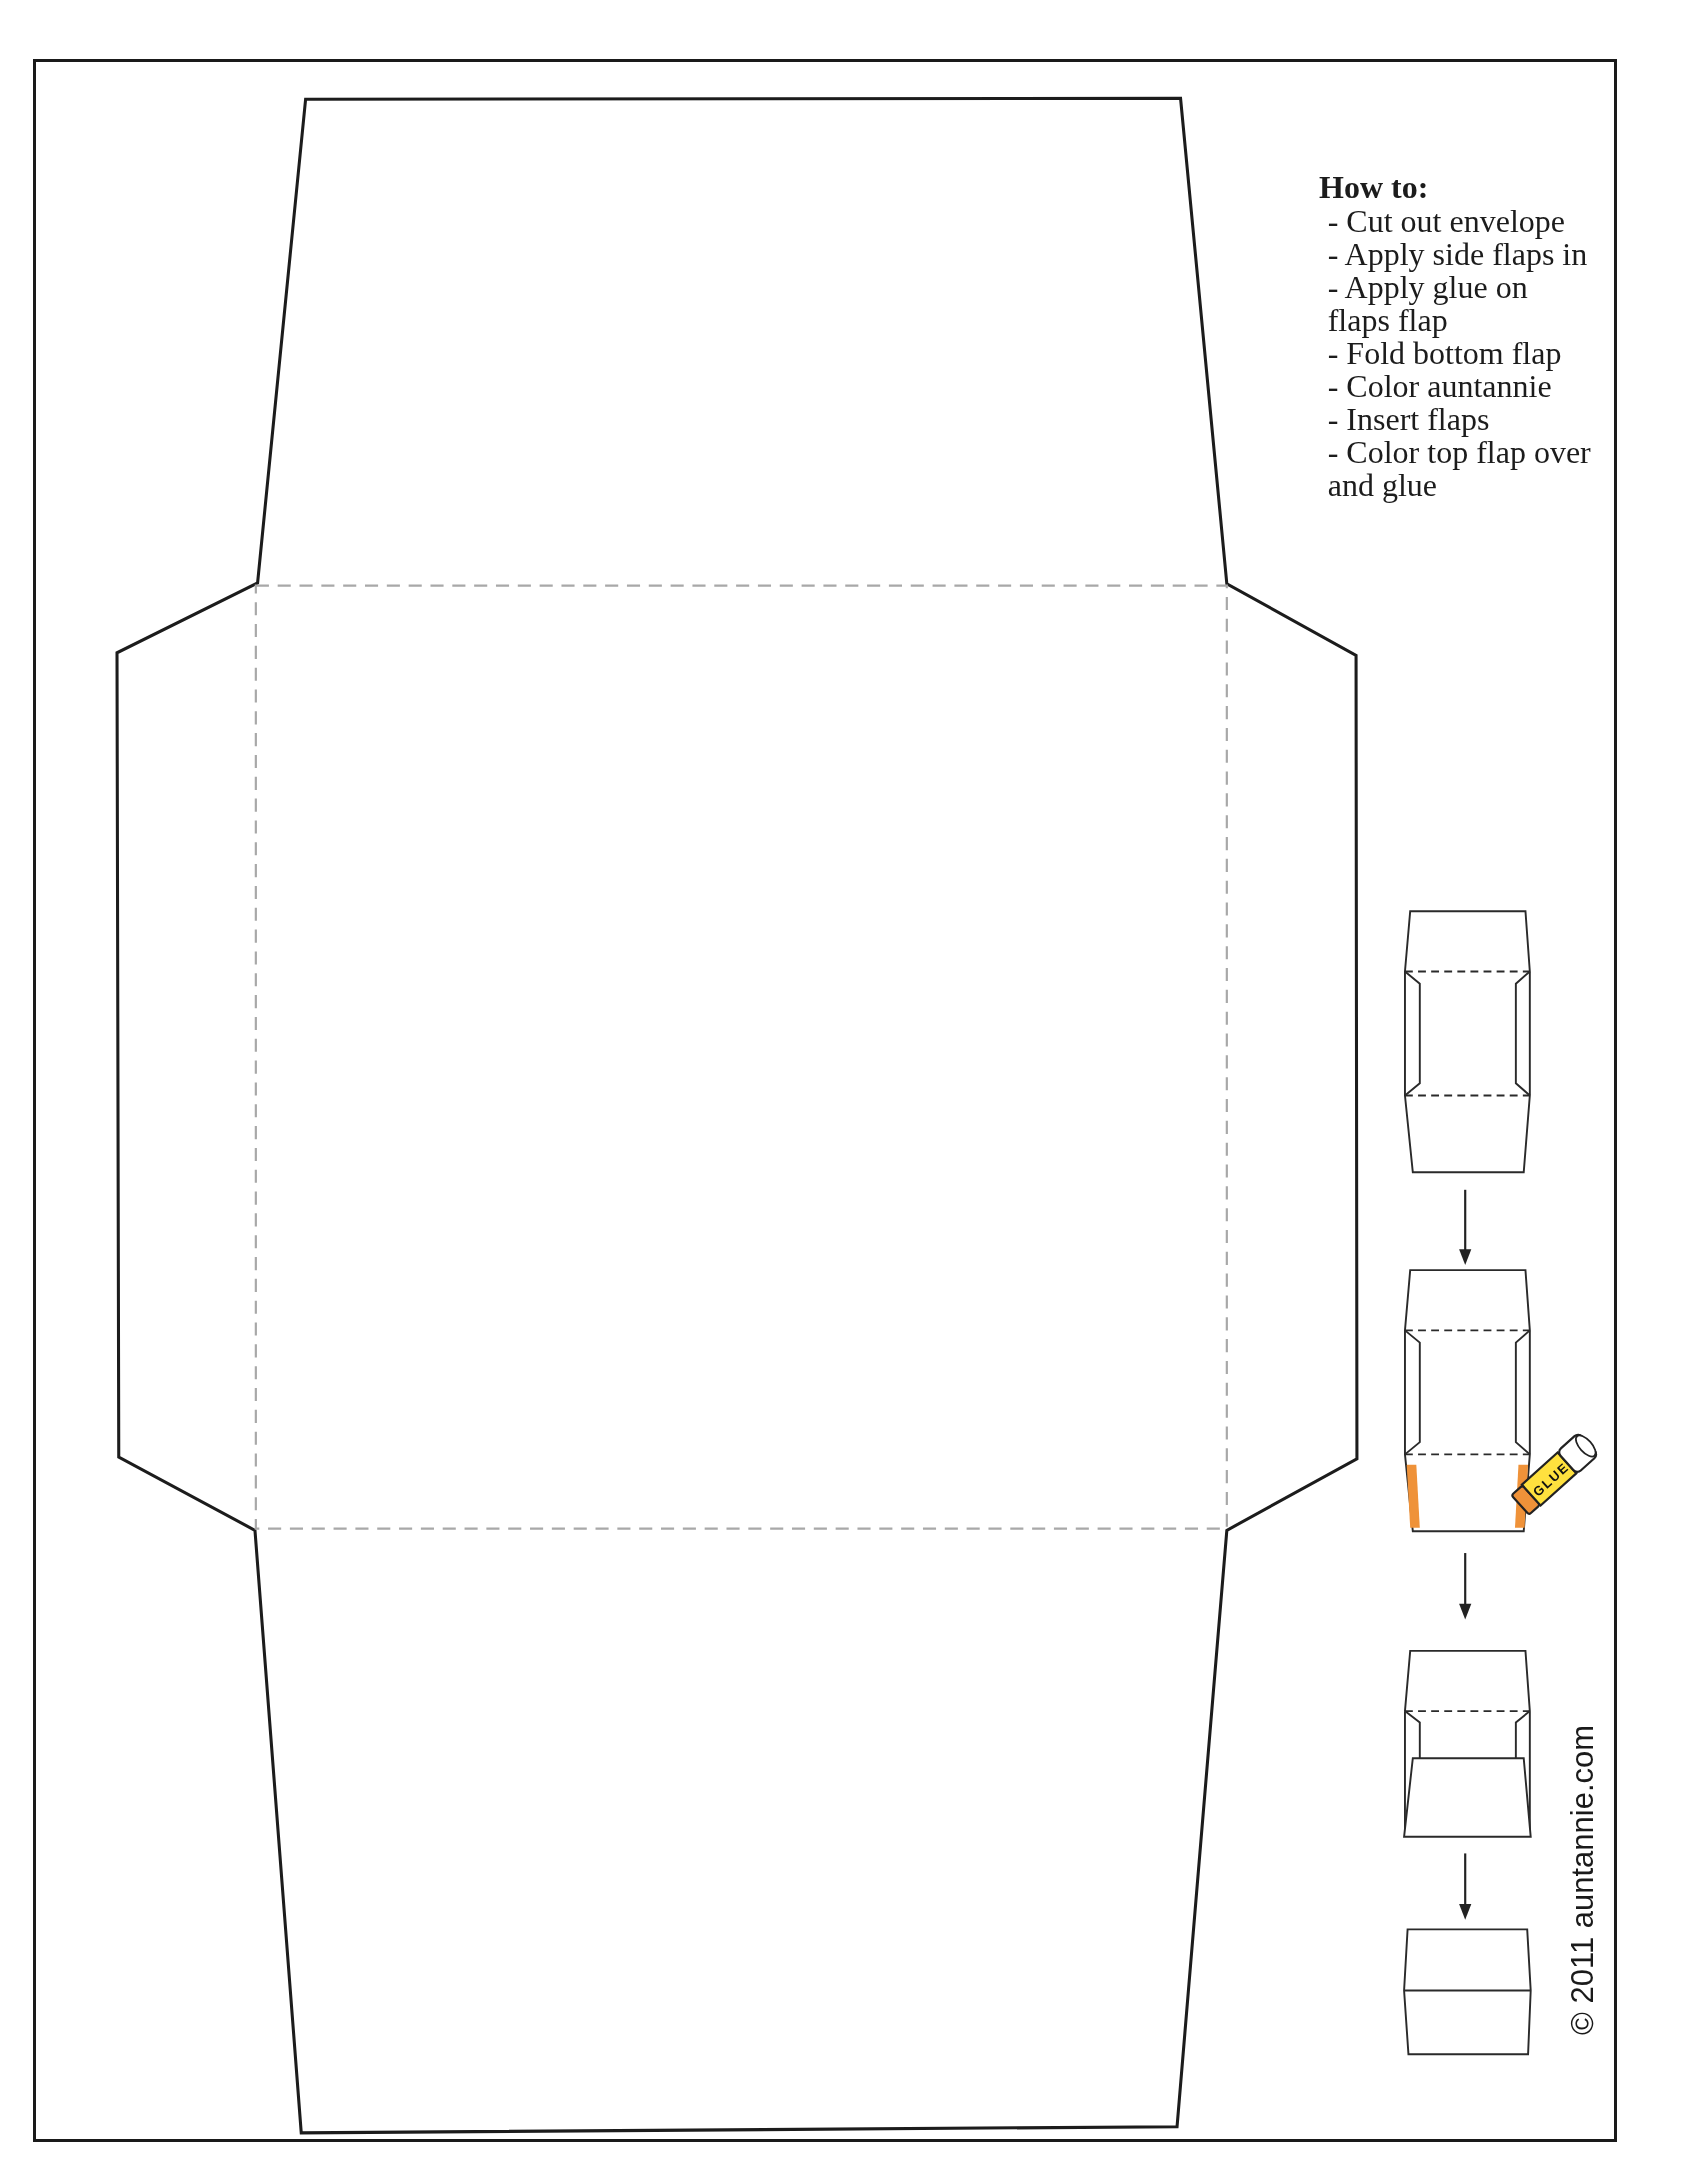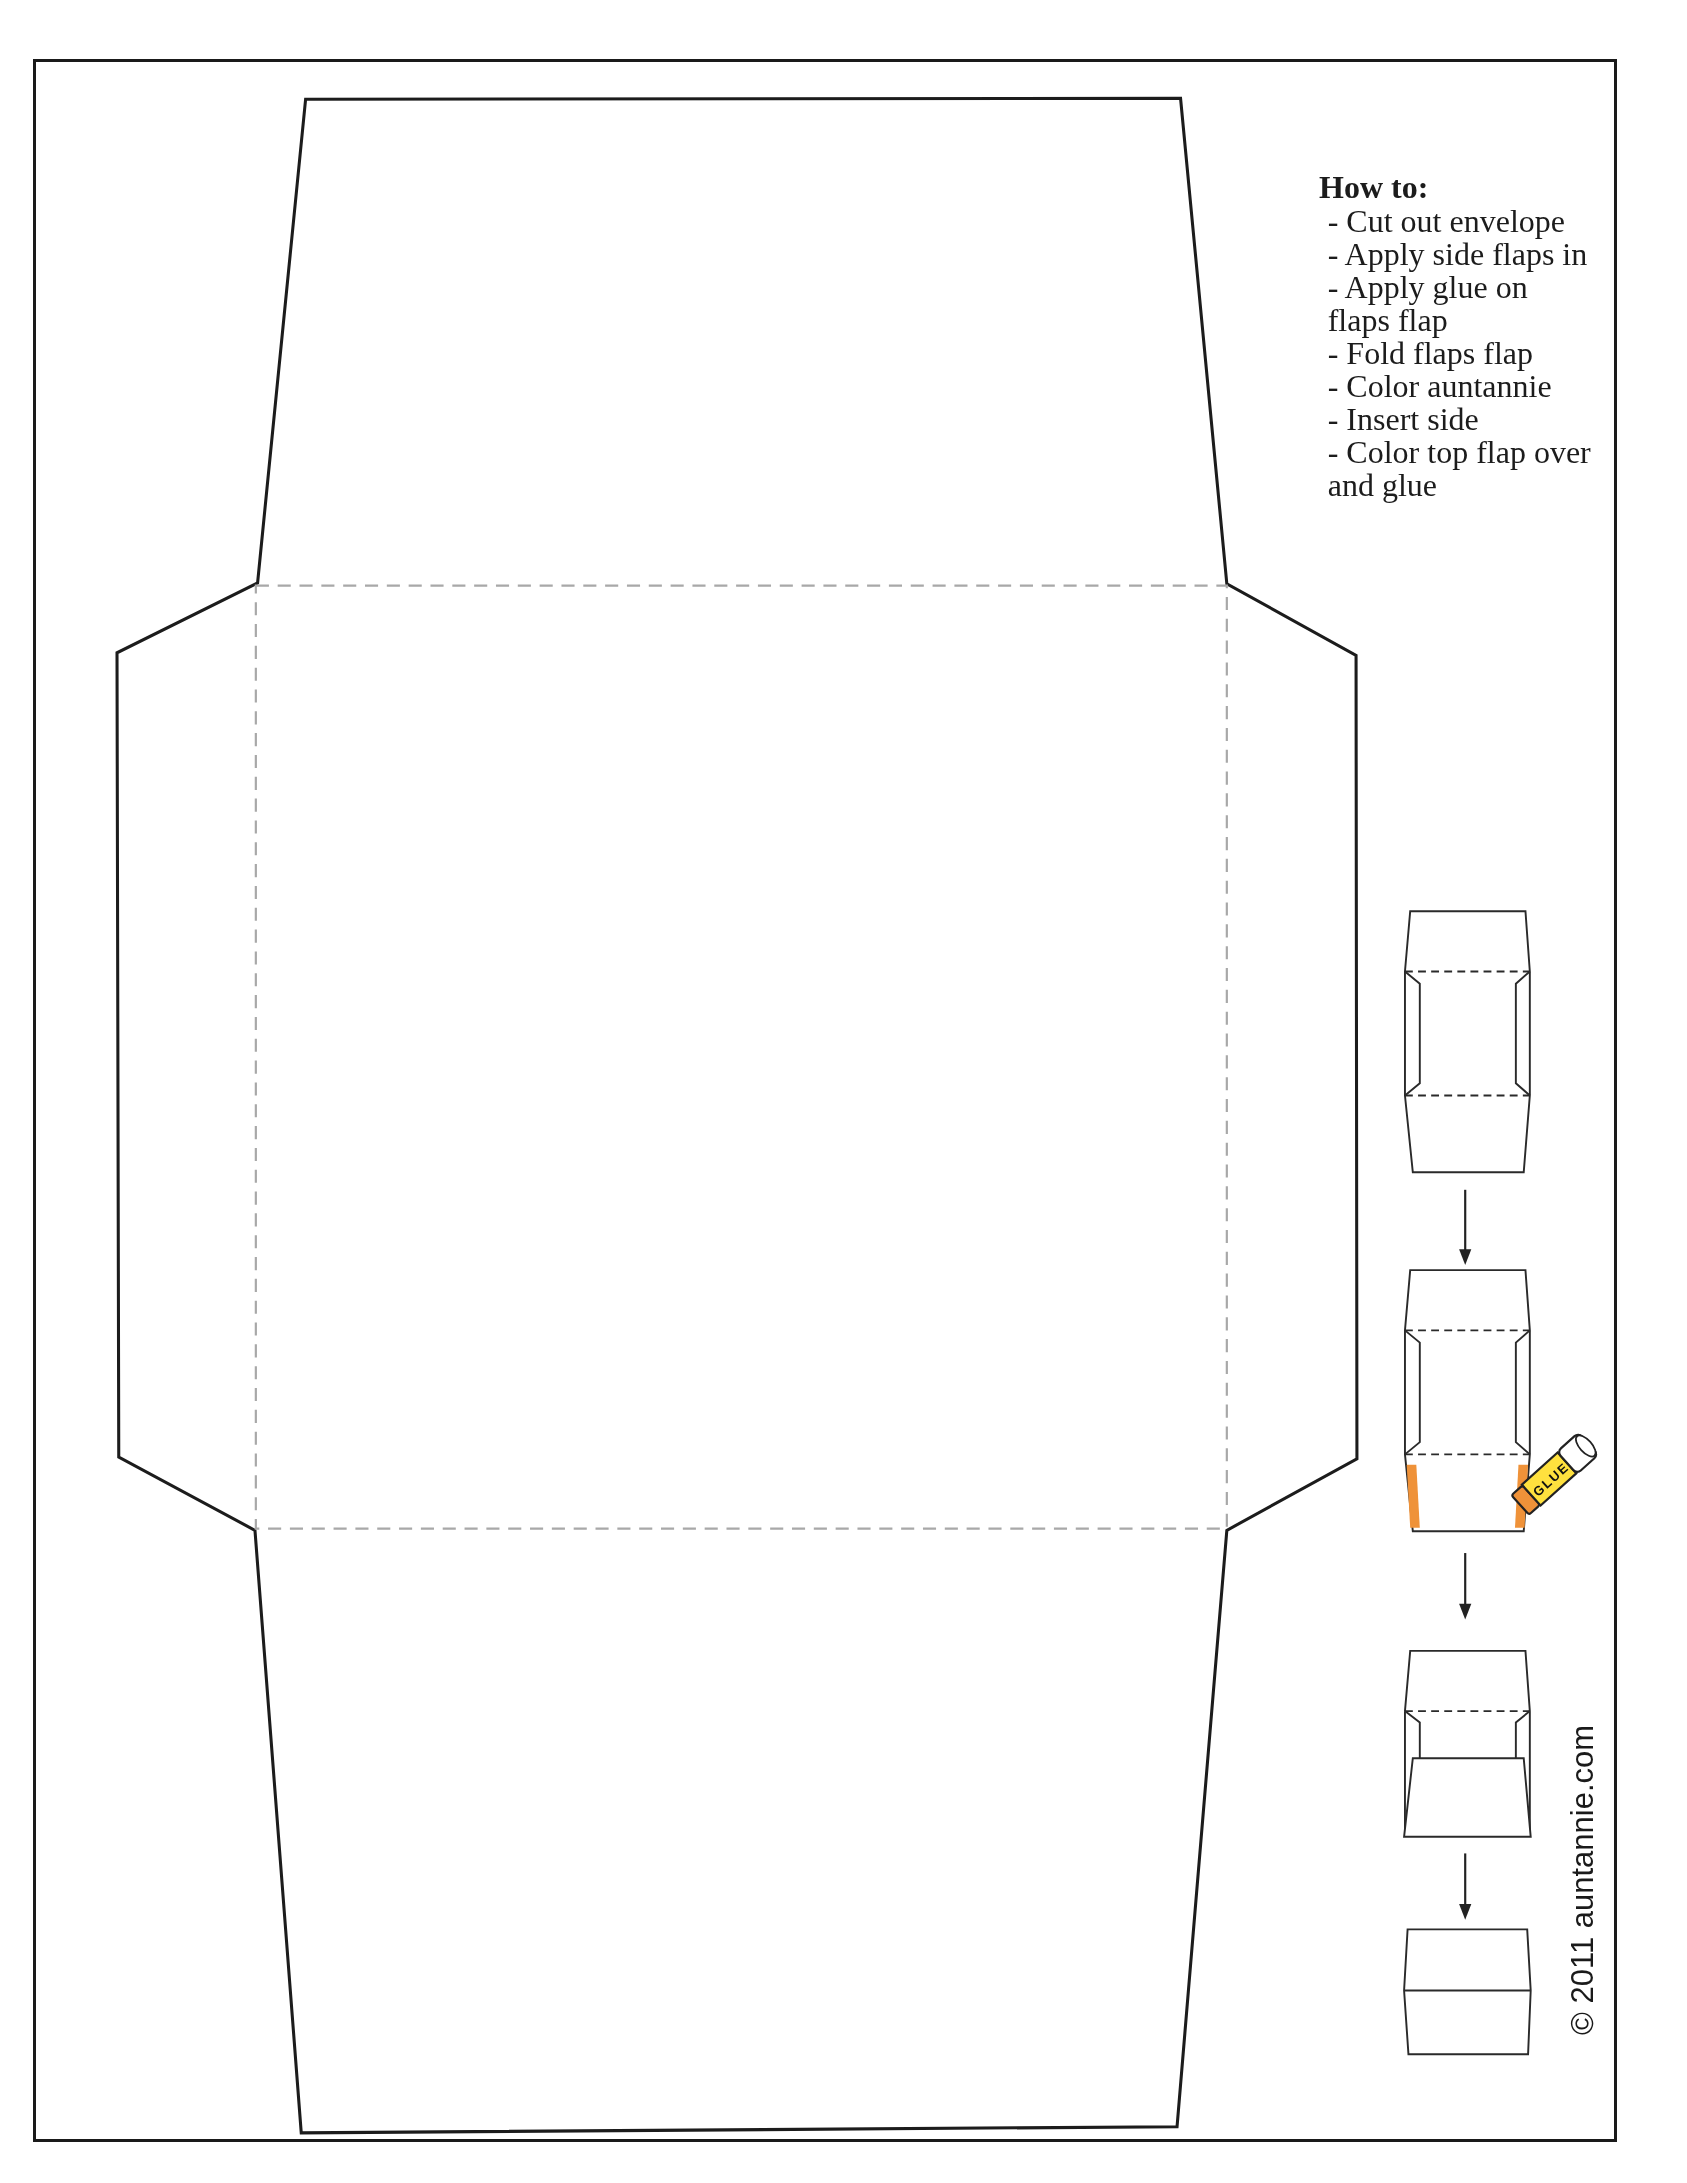--- a/index.html
+++ b/index.html
@@ -112,23 +112,23 @@
       <line x1="1608" y1="2279" x2="1753" y2="2279" stroke="#2a2a2a" stroke-width="2.2"></line>
     </g>
   </svg>
 
   <div class="howto">
     <div class="title">How to:</div>
     <div class="line">- Cut out envelope</div>
     <div class="line">- Apply side flaps in</div>
     <div class="line">- Apply glue on</div>
     <div class="line">flaps flap</div>
-    <div class="line">- Fold flaps flap</div>
+    <div class="line">- Fold bottom flap</div>
     <div class="line">- Color auntannie</div>
-    <div class="line">- Insert side</div>
+    <div class="line">- Insert flaps</div>
     <div class="line">- Color top flap over</div>
     <div class="line">and glue</div>
   </div>
 
   <div class="copyright">© 2011 auntannie.com</div>
 
 </div>
 
 
 </body></html>

